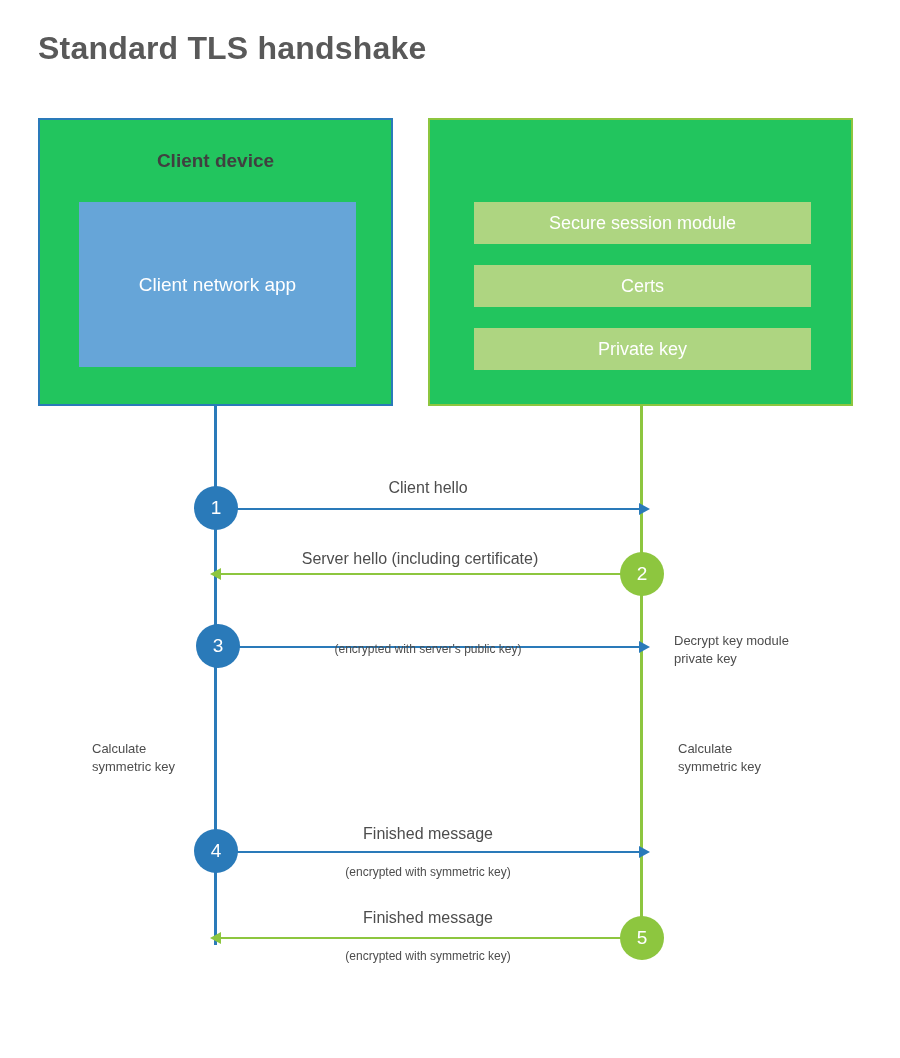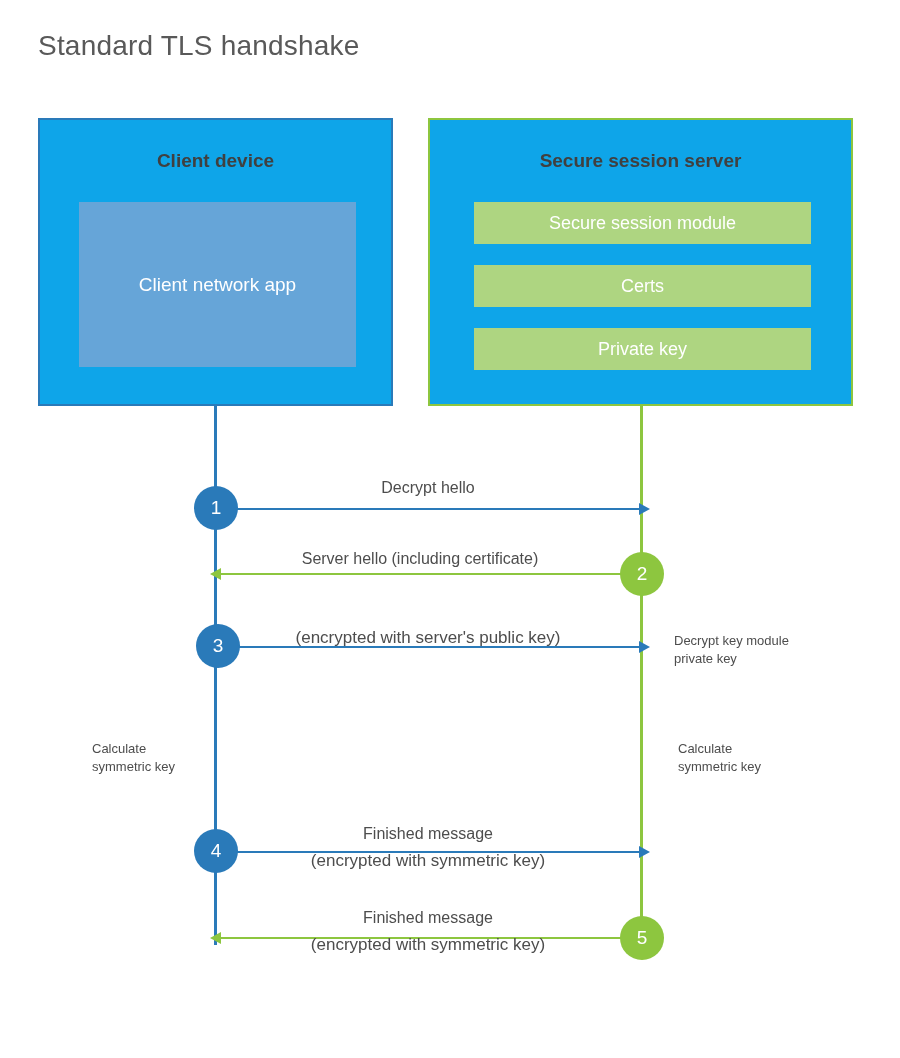--- a/index.html
+++ b/index.html
@@ -14,30 +14,30 @@
     position: relative;
     font-family: "Liberation Sans", sans-serif;
     color: #4d4d4d;
     overflow: hidden;
   }
 
   #title {
     position: absolute;
     left: 38px;
     top: 30px;
-    font-size: 28px;
-    font-weight: 400;
+    font-size: 32px;
+    font-weight: 700;
     color: #595959;
     letter-spacing: 0.2px;
   }
 
   
   .panel {
     position: absolute;
-    background: #0ea5e9;
+    background: #22c55e;
   }
   #client-panel {
     left: 38px;
     top: 118px;
     width: 355px;
     height: 288px;
     border: 2px solid #2a7ab9;
   }
   #server-panel {
     left: 428px;
@@ -159,22 +159,22 @@
   .msg {
     position: absolute;
     text-align: center;
     color: #4d4d4d;
   }
   .msg .primary {
     font-size: 16px;
     white-space: nowrap;
   }
   .msg .secondary {
-    font-size: 17px;
-    margin-top: 8px;
+    font-size: 12px;
+    margin-top: 22px;
     white-space: nowrap;
   }
   #msg-1 { left: 248px; top: 479px; width: 360px; }
   #msg-2 { left: 240px; top: 550px; width: 360px; }
   #msg-3 { left: 248px; top: 620px; width: 360px; }
   #msg-4 { left: 248px; top: 825px; width: 360px; }
   #msg-5 { left: 248px; top: 909px; width: 360px; }
 
   
   .note {
@@ -192,21 +192,20 @@
 <body>
 
 <div id="title">Standard TLS handshake</div>
 
 <div class="panel" id="client-panel">
   <div class="panel-title">Client device</div>
   <div id="client-app">Client network app</div>
 </div>
 
 <div class="panel" id="server-panel">
-  <div class="panel-title">Secure session server</div>
   <div class="server-item" id="server-item-0">Secure session module</div>
   <div class="server-item" id="server-item-1">Certs</div>
   <div class="server-item" id="server-item-2">Private key</div>
 </div>
 
 <div class="lifeline" id="client-lifeline"></div>
 <div class="lifeline" id="server-lifeline"></div>
 
 <div class="arrow blue" id="arrow-1">
   <span class="head right"></span>
@@ -224,21 +223,21 @@
   <span class="head left"></span>
 </div>
 
 <div class="step blue" id="step-1">1</div>
 <div class="step green" id="step-2">2</div>
 <div class="step blue" id="step-3">3</div>
 <div class="step blue" id="step-4">4</div>
 <div class="step green" id="step-5">5</div>
 
 <div class="msg" id="msg-1">
-  <div class="primary">Decrypt hello</div>
+  <div class="primary">Client hello</div>
 </div>
 <div class="msg" id="msg-2">
   <div class="primary">Server hello (including certificate)</div>
 </div>
 <div class="msg" id="msg-3">
   <div class="secondary">(encrypted with server's public key)</div>
 </div>
 <div class="msg" id="msg-4">
   <div class="primary">Finished message</div>
   <div class="secondary">(encrypted with symmetric key)</div>

